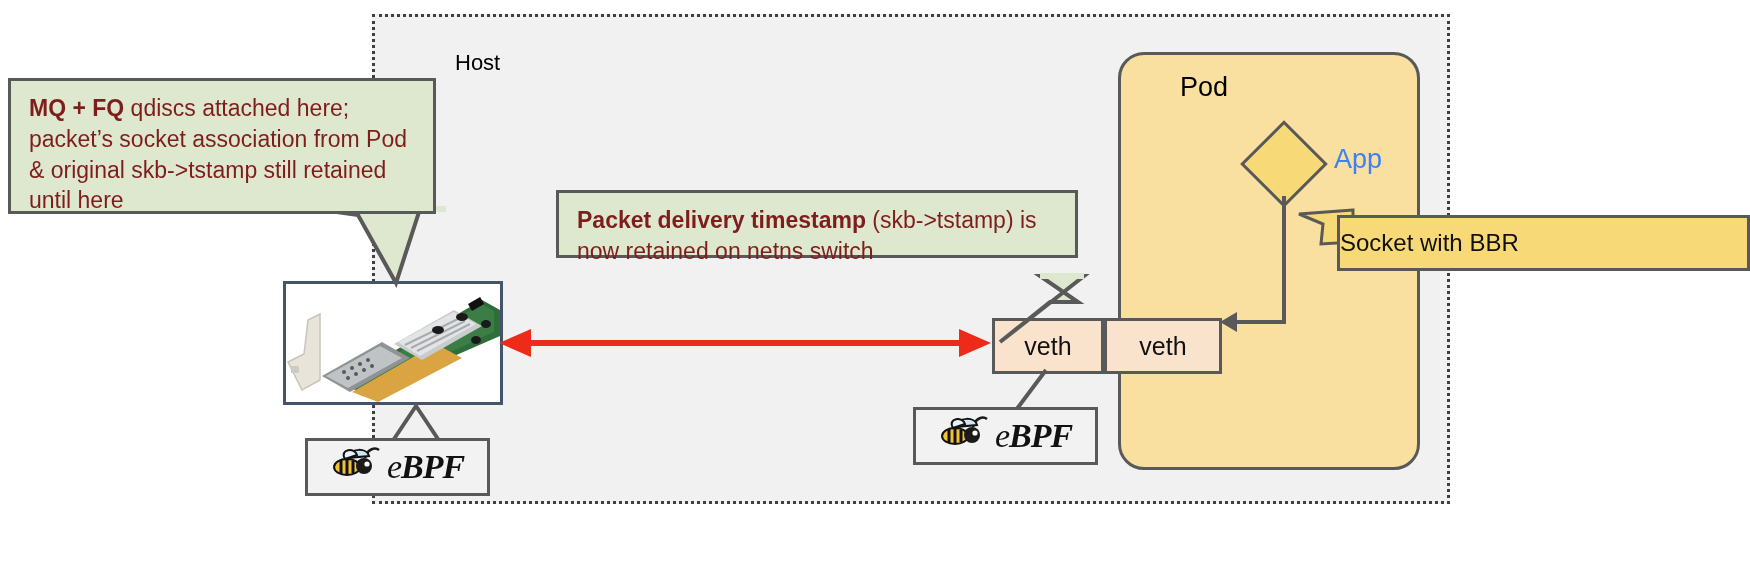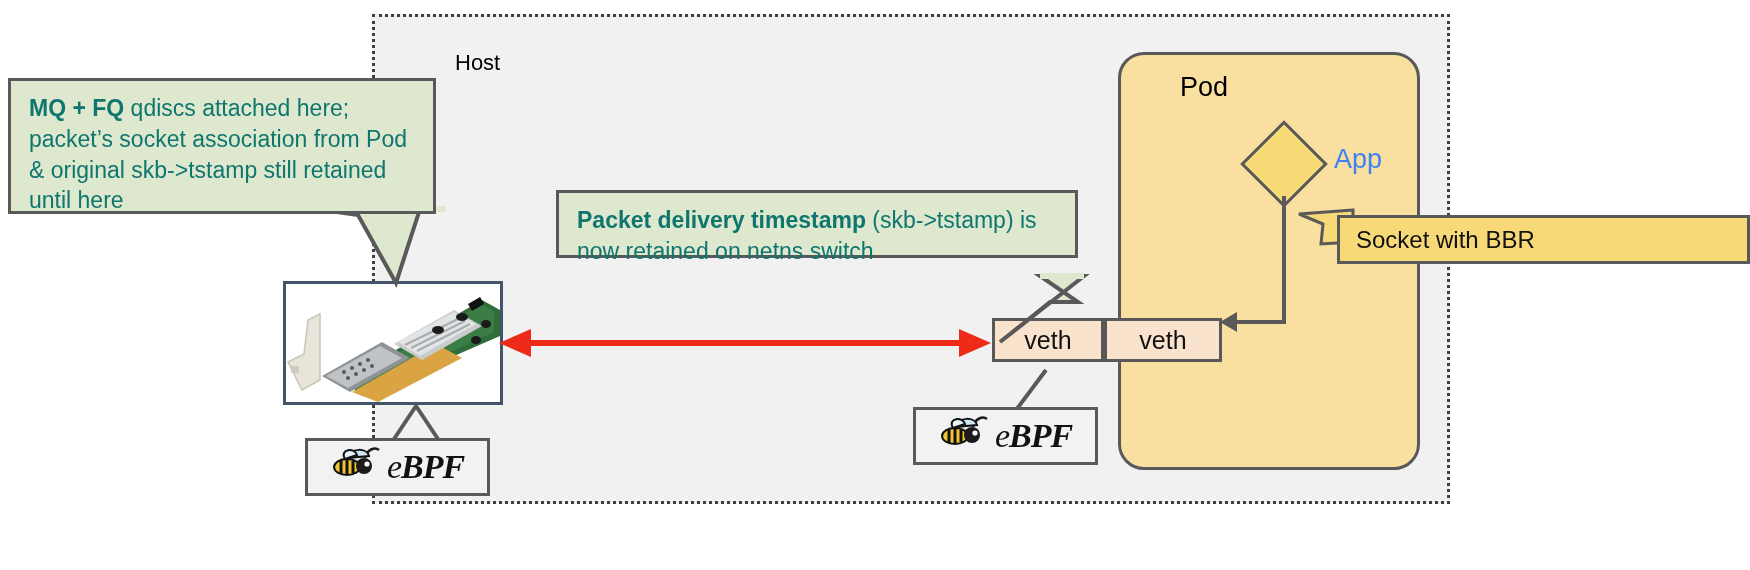--- a/index.html
+++ b/index.html
@@ -34,50 +34,50 @@
     position:absolute;left:1253px;top:133px;width:62px;height:62px;
     background:#f8d978;border:3px solid #595959;
     transform:rotate(45deg);box-sizing:border-box;
   }
   .app-label{
     position:absolute;left:1334px;top:144px;font-size:27px;color:#3b82f6;
   }
 
   
   .bbr-box{
-    position:absolute;left:1337px;top:215px;width:413px;height:49px;
+    position:absolute;left:1337px;top:215px;width:413px;height:56px;
     background:#f8d978;border:3px solid #595959;box-sizing:border-box;
-    display:flex;align-items:center;padding-left:16px;font-size:24px;
+    display:flex;align-items:center;font-size:24px;
   }
   .bbr-tail{position:absolute;left:1295px;top:202px;width:60px;height:44px;}
 
   
   .veth{
-    position:absolute;top:318px;height:44px;
+    position:absolute;top:318px;height:56px;
     background:#fae3cd;border:3px solid #595959;box-sizing:border-box;
     display:flex;align-items:center;justify-content:center;font-size:25px;
   }
   .veth-host{left:992px;width:112px;}
   .veth-pod{left:1104px;width:118px;}
 
   
   .nic-box{
     position:absolute;left:283px;top:281px;width:220px;height:124px;
     background:#ffffff;border:3px solid #44546a;box-sizing:border-box;
     overflow:hidden;
   }
   .nic-svg{position:absolute;left:0;top:0;}
 
   
   .red-arrow{position:absolute;left:495px;top:325px;}
 
   
   .callout{
     position:absolute;background:#dde8cf;border:3px solid #595959;
-    box-sizing:border-box;font-size:23px;line-height:1.34;color:#0f766e;
+    box-sizing:border-box;font-size:23px;line-height:1.34;color:#7f1d1d;
     padding:12px 16px 10px 18px;
   }
   .callout b{font-weight:bold;}
   .callout-1{left:8px;top:78px;width:428px;height:136px;}
   .callout-2{left:556px;top:190px;width:522px;height:68px;}
   .tail-svg{position:absolute;pointer-events:none;}
 
   
   .ebpf-box{
     position:absolute;background:#f2f2f2;border:3px solid #595959;

